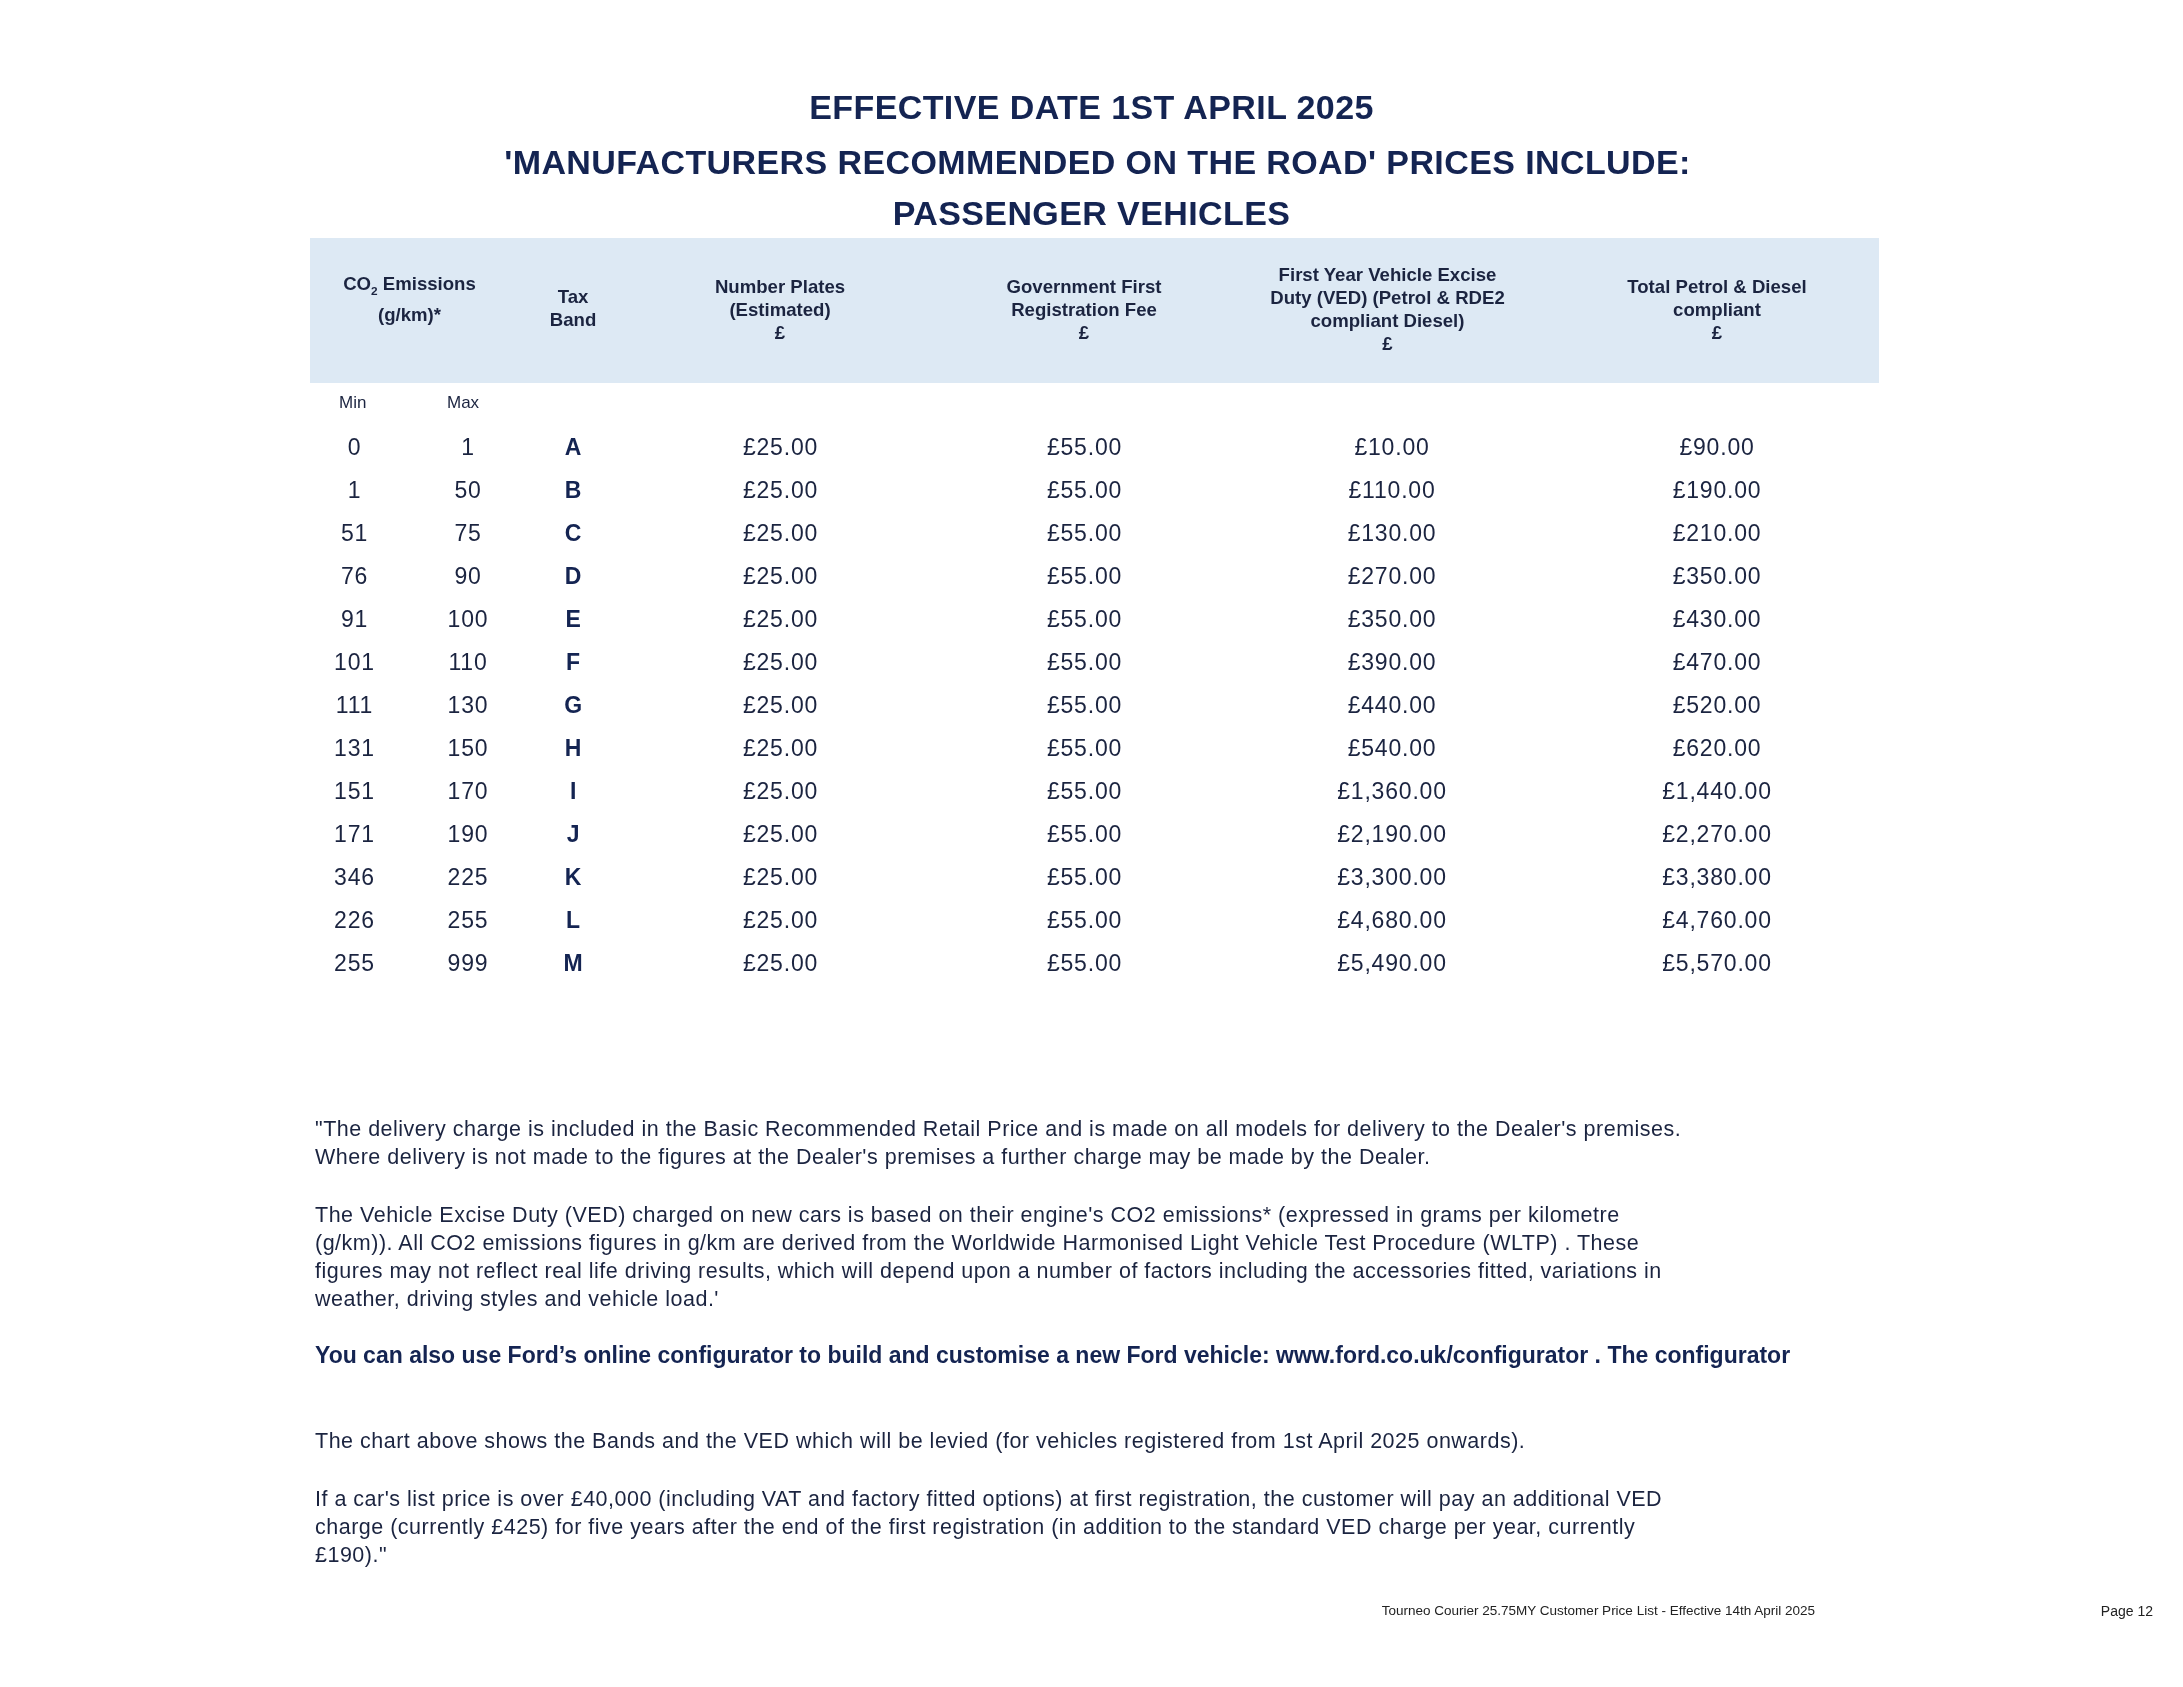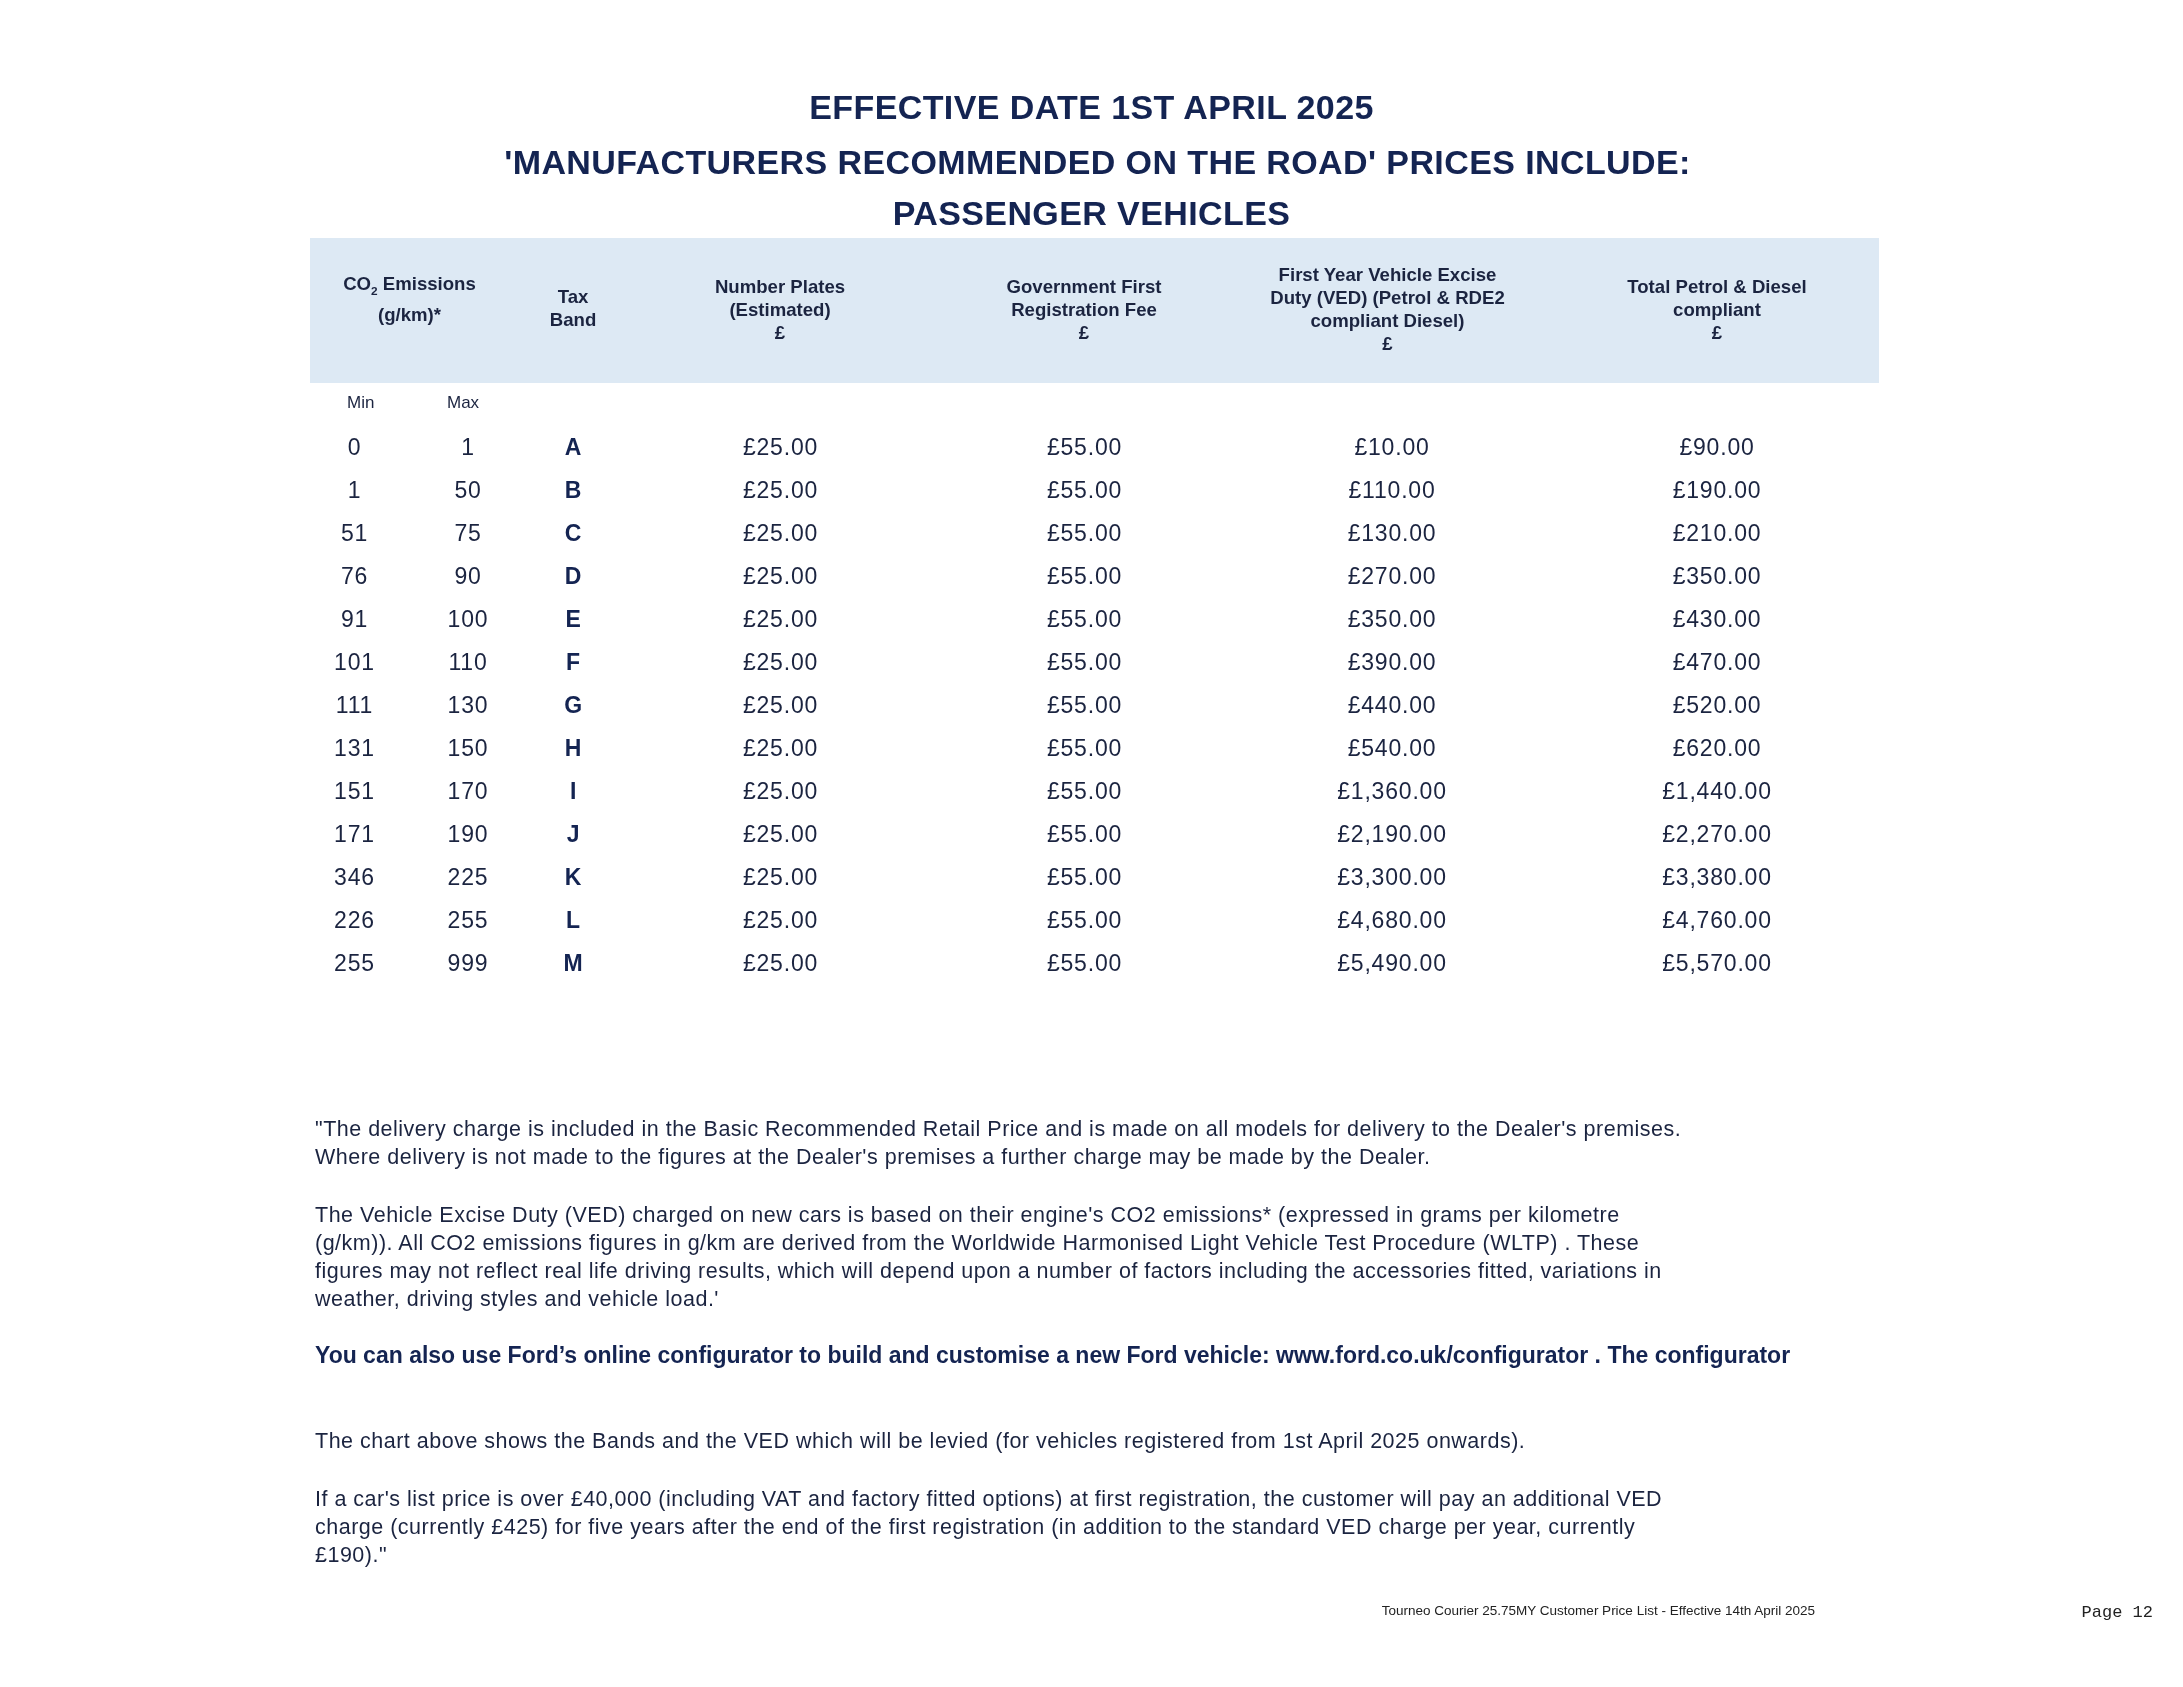--- a/index.html
+++ b/index.html
@@ -18,21 +18,21 @@
            line-height: 23px; color: #1b2440; }
   .hcell sub { font-size: 11.8px; }
   .h-co2 { left: 321px; width: 177px; top: 272px; }
   .h-band { left: 531px; width: 84px; top: 285px; }
   .h-plates { left: 666px; width: 228px; top: 275px; }
   .h-reg { left: 970px; width: 228px; top: 275px; }
   .h-ved { left: 1240px; width: 295px; top: 263px; }
   .h-total { left: 1586px; width: 262px; top: 275px; }
 
   .sub { position: absolute; top: 393px; font-size: 17px; color: #1b2440; }
-  .sub-min { left: 339px; margin-left: 8px; }
+  .sub-min { left: 339px; }
   .sub-max { left: 447px; }
 
   .rows { position: absolute; left: 0; top: 427px; width: 2183px; }
   .row { position: relative; height: 43px; font-size: 23px; letter-spacing: 0.8px; }
   .row span { position: absolute; top: 6.7px; text-align: center; }
   .c-min { left: 321px; width: 67px; }
   .c-max { left: 430px; width: 76px; }
   .c-band { left: 540px; width: 67px; font-weight: bold; color: #142452; }
   .c-plates { left: 696px; width: 169px; }
   .c-reg { left: 1000px; width: 169px; }
@@ -43,21 +43,21 @@
            line-height: 28px; color: #1b2440; letter-spacing: 0.5px; }
   .n1 { top: 1115px; }
   .n2 { top: 1201px; }
   .n3 { top: 1341px; font-weight: bold; color: #142452; letter-spacing: 0; font-size: 23px; line-height: 29.5px; }
   .n4 { top: 1427px; }
   .n5 { top: 1485px; }
   .notes p { margin: 0; }
 
   .footer-center { position: absolute; top: 1603px; left: 0; width: 1815px; text-align: right;
                    font-size: 13.5px; color: #222; font-family: "Liberation Sans", sans-serif; }
-  .footer-page { position: absolute; top: 1603px; right: 30px; font-size: 17px; color: #222; font-family: Liberation Mono, monospace; }
+  .footer-page { position: absolute; top: 1603px; right: 30px; font-size: 14px; color: #222; }
 </style>
 </head>
 <body>
 
 <div class="title t1">EFFECTIVE DATE 1ST APRIL 2025</div>
 <div class="title t2">'MANUFACTURERS RECOMMENDED ON THE ROAD' PRICES INCLUDE:</div>
 <div class="title t3">PASSENGER VEHICLES</div>
 
 <div class="header-band"></div>
 

